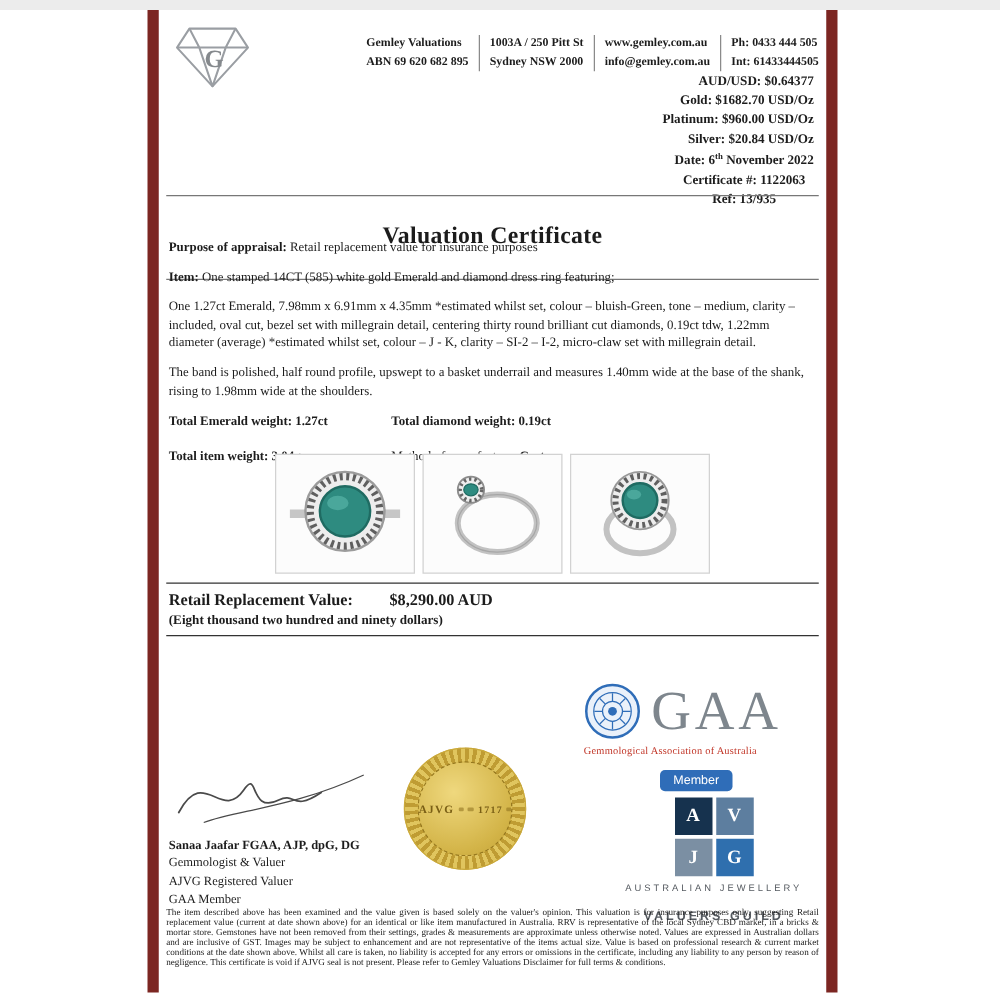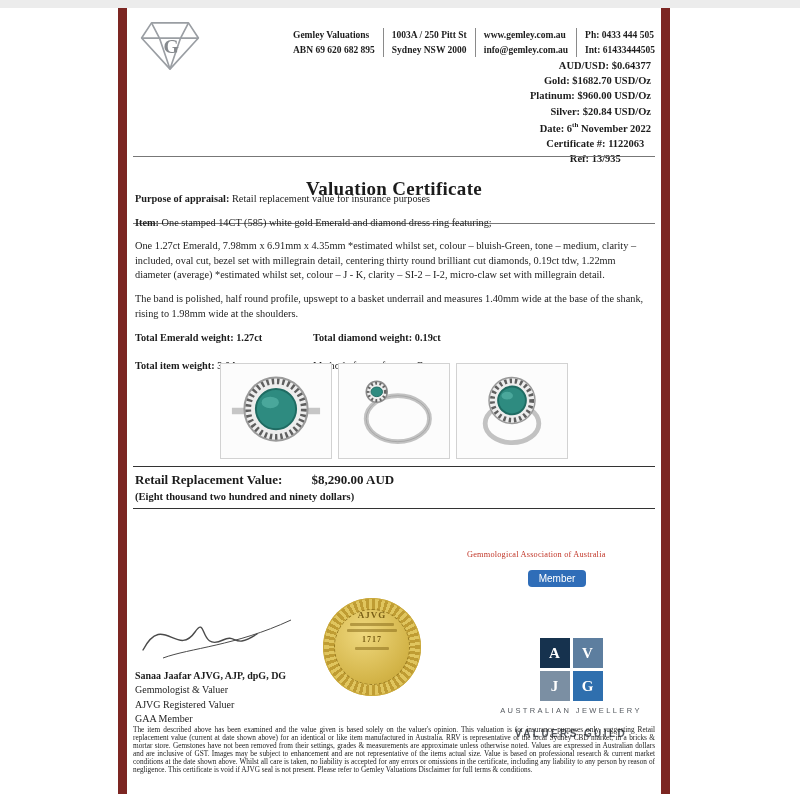--- a/index.html
+++ b/index.html
@@ -52,21 +52,21 @@
               padding:3px 0;width:58px;text-align:center;border-radius:4px;margin:11px auto 0;}
   
   .signature{position:absolute;left:8px;top:598px;font-size:10px;line-height:1.45;}
   .sig-name{font-weight:bold;}
   
   .seal{position:absolute;left:196px;top:590px;width:98px;height:98px;border-radius:50%;
         background:#d8bc51;background:repeating-conic-gradient(var(--gold_dark) 0deg 4deg, var(--gold) 4deg 8deg);
         display:flex;align-items:center;justify-content:center;box-shadow:inset 0 0 0 1px #caa93c;}
   .seal-inner{width:76px;height:76px;border-radius:50%;
         background:radial-gradient(circle at 38% 32%, #efd87e, #d3b448 70%, #c3a237);
-        border:1px dashed #96781f;display:flex;flex-direction:column;align-items:center;justify-content:flex-start;gap:3px;}
+        border:1px dashed #96781f;display:flex;align-items:center;justify-content:space-between;gap:3px;}
   .seal-text{font-size:9px;font-weight:bold;color:#7a5f16;letter-spacing:1px;}
   .seal-num{font-size:8px;font-weight:bold;color:#7a5f16;letter-spacing:1px;}
   .seal-bar{height:3px;background:#8a6d1c;opacity:.55;border-radius:1px;}
   .b1{width:44px}.b2{width:50px}.b3{width:34px}
   
   .ajvg{position:absolute;right:10px;top:630px;width:160px;text-align:center;font-family:"Liberation Sans",sans-serif;}
   .ajvg-grid{display:grid;grid-template-columns:30px 30px;gap:3px;justify-content:center;}
   .sq{width:30px;height:30px;color:#fff;display:flex;align-items:center;justify-content:center;
       font-size:15px;font-weight:bold;font-family:"Liberation Serif",serif;}
   .sq-a{background:#16324e}.sq-v{background:#5d7e9f}.sq-j{background:#7b8fa3}.sq-g{background:#2f6fae}
@@ -193,30 +193,49 @@
 
   <div class="value-band">
     <div class="vline1">
       <span>Retail Replacement Value:</span>
       <span class="amount">$8,290.00 AUD</span>
     </div>
     <div class="vline2">(Eight thousand two hundred and ninety dollars)</div>
   </div>
 
   <div class="gaa">
+    <div class="gaa-row">
+      <svg width="46" height="46" viewBox="0 0 46 46">
+        <circle cx="23" cy="23" r="21" fill="#eaf1fa" stroke="#2f6db8" stroke-width="2"></circle>
+        <circle cx="23" cy="23" r="15" fill="none" stroke="#2f6db8" stroke-width="1"></circle>
+        <circle cx="23" cy="23" r="8" fill="none" stroke="#2f6db8" stroke-width="1"></circle>
+        <circle cx="23" cy="23" r="3.5" fill="#2f6db8"></circle>
+        <g stroke="#2f6db8" stroke-width="1">
+          <line x1="23" y1="8.5" x2="23" y2="15"></line>
+          <line x1="23" y1="31" x2="23" y2="37.5"></line>
+          <line x1="8.5" y1="23" x2="15" y2="23"></line>
+          <line x1="31" y1="23" x2="37.5" y2="23"></line>
+          <line x1="12.8" y1="12.8" x2="17.3" y2="17.3"></line>
+          <line x1="28.7" y1="28.7" x2="33.2" y2="33.2"></line>
+          <line x1="33.2" y1="12.8" x2="28.7" y2="17.3"></line>
+          <line x1="17.3" y1="28.7" x2="12.8" y2="33.2"></line>
+        </g>
+      </svg>
+      <span class="gaa-acr">GAA</span>
+    </div>
     <div class="gaa-full">Gemmological Association of Australia</div>
     <div class="gaa-member">Member</div>
   </div>
 
   <div class="signature">
     <svg width="170" height="58" viewBox="0 0 170 58">
       <path d="M8 44 C 28 6, 42 52, 60 26 C 72 8, 64 46, 88 34 C 102 27, 98 44, 122 28" stroke="#4a4a4a" stroke-width="1.4" fill="none" stroke-linecap="round"></path>
       <path d="M28 52 C 55 42, 100 40, 156 14" stroke="#4a4a4a" stroke-width="1" fill="none"></path>
     </svg>
-    <div class="sig-name">Sanaa Jaafar AJVG, AJP, dpG, DG</div>
+    <div class="sig-name">Sanaa Jaafar FGAA, AJP, dpG, DG</div>
     <div>Gemmologist &amp; Valuer</div>
     <div>AJVG Registered Valuer</div>
     <div>GAA Member</div>
   </div>
 
   <div class="seal">
     <div class="seal-inner">
       <div class="seal-text">AJVG</div>
       <div class="seal-bar b1"></div>
       <div class="seal-bar b2"></div>

